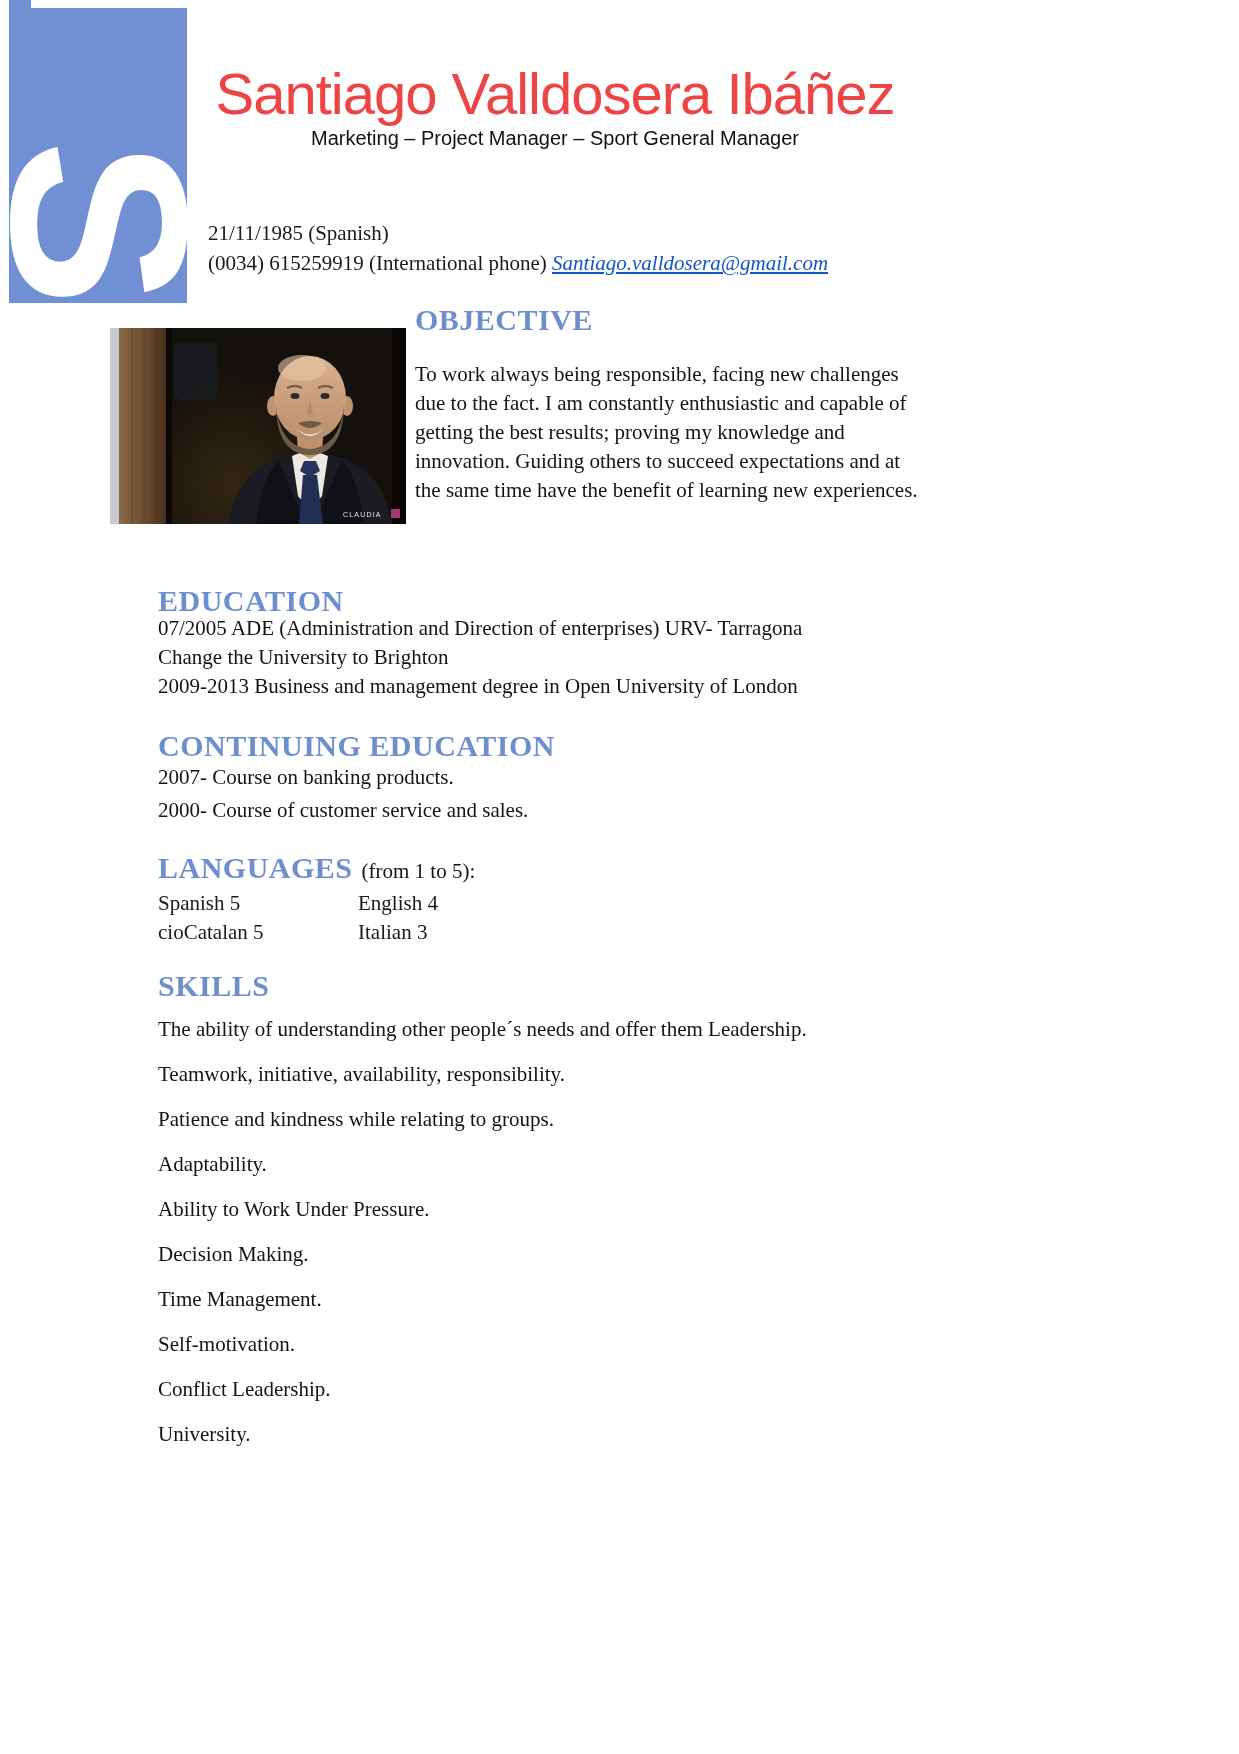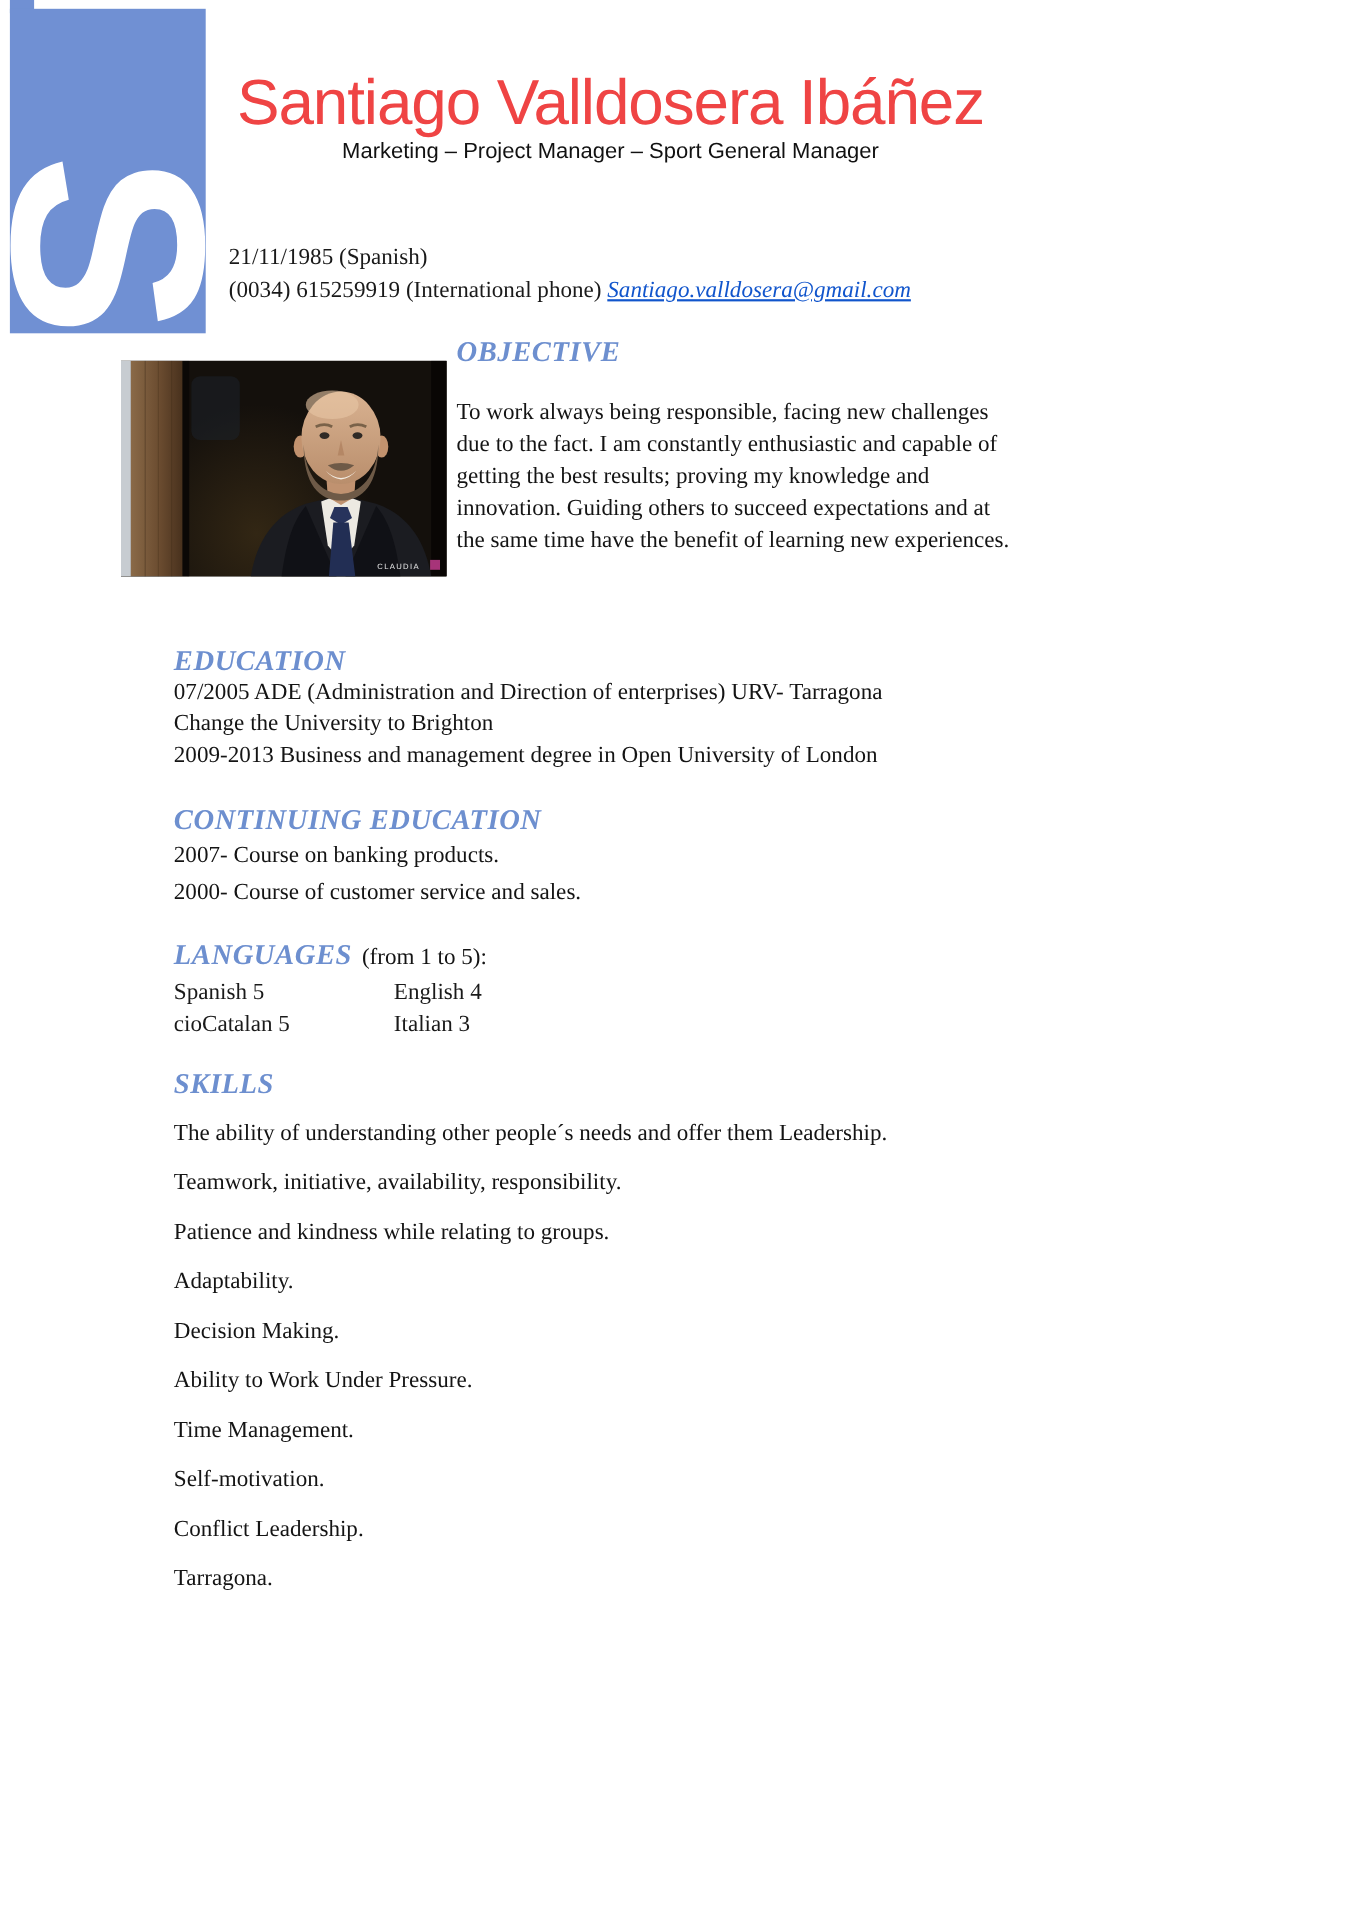--- a/index.html
+++ b/index.html
@@ -63,24 +63,23 @@
   
   .photo{
     position:absolute;left:110px;top:328px;width:296px;height:196px;
     background:#14100c;
   }
   .photo svg{display:block;width:100%;height:100%;}
   
   .sec-heading{
     font-family:"Liberation Serif",serif;
     font-weight:bold;
-    font-size:26px;line-height:26px;
+    font-size:30px;line-height:26px;
     letter-spacing:0.5px;
     color:var(--heading-blue);
-    font-style:italic;
   }
   .body-text{font-size:21px;line-height:29px;color:#141414;}
   .objective-head{position:absolute;left:415px;top:307px;}
   .objective-body{position:absolute;left:415px;top:360px;width:510px;}
   .education{position:absolute;left:158px;top:588px;width:920px;}
   .education .body-text{margin-top:0;}
   .continuing{position:absolute;left:158px;top:733px;width:920px;}
   .continuing .body-text{margin-top:4px;}
   .languages{position:absolute;left:158px;top:855px;width:920px;}
   .languages-head-line{display:flex;align-items:baseline;gap:9px;}
@@ -201,21 +200,21 @@
       </div>
     </div>
   </div>
 
   <div class="skills">
     <div class="sec-heading">SKILLS</div>
     <div class="body-text">The ability of understanding other people´s needs and offer them Leadership.</div>
     <div class="body-text">Teamwork, initiative, availability, responsibility.</div>
     <div class="body-text">Patience and kindness while relating to groups.</div>
     <div class="body-text">Adaptability.</div>
+    <div class="body-text">Ability to Work Under Pressure.</div>
     <div class="body-text">Decision Making.</div>
-    <div class="body-text">Ability to Work Under Pressure.</div>
     <div class="body-text">Time Management.</div>
     <div class="body-text">Self-motivation.</div>
     <div class="body-text">Conflict Leadership.</div>
-    <div class="body-text">Tarragona.</div>
+    <div class="body-text">University.</div>
   </div>
 
 </div>
 
 </body></html>

